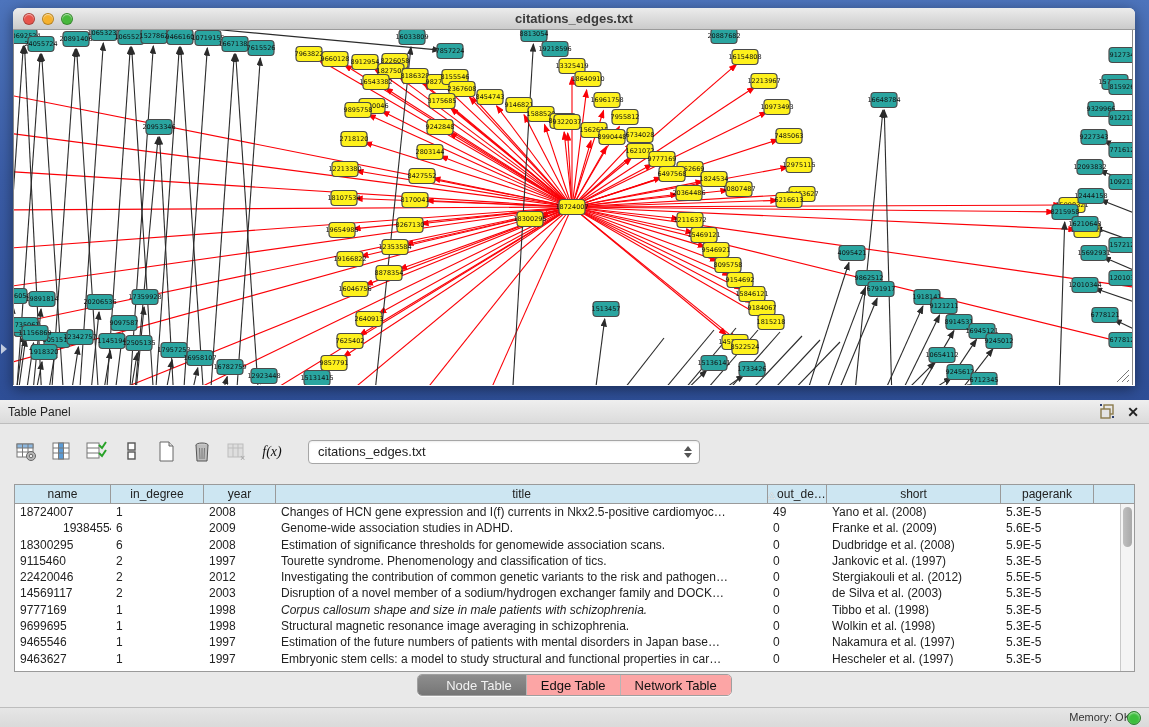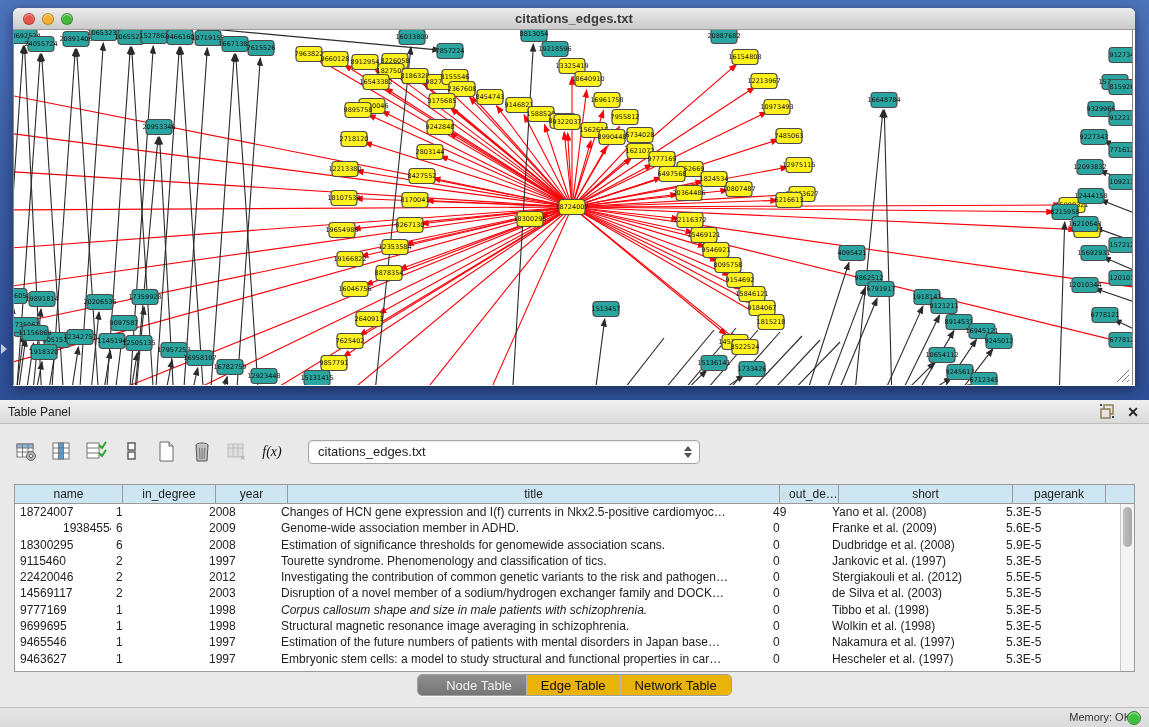--- a/index.html
+++ b/index.html
@@ -66,21 +66,21 @@
   .vscroll { position:absolute; right:0; top:19px; bottom:0; width:14px;
     background:#f4f4f4; border-left:1px solid #c9c9c9; }
   .vthumb { position:absolute; left:2px; top:3px; width:9px; height:40px; border-radius:5px;
     background:linear-gradient(90deg,#bfbfbf,#a9a9a9); }
 
   .tabs { position:absolute; left:0; right:0; top:274px; height:22px;
     display:flex; justify-content:center; }
   .seg { display:flex; border:1px solid #9f9f9f; border-radius:5px; overflow:hidden;
     height:22px; background:#fdfdfd; box-shadow:0 1px 0 rgba(255,255,255,.7); }
   .seg-btn { font-size:13px; padding:0 14px; line-height:21px; color:#111;
-    border-right:1px solid #b5b5b5; background:#eab308; }
+    border-right:1px solid #b5b5b5; background:#fca5a5; }
   .seg-btn:last-child { border-right:none; }
   .seg-btn.sel { background:linear-gradient(180deg,#8e8e8e,#767676); color:#f2f2f2;padding-left:28px; }
 
   .status-bar { position:absolute; left:0; right:0; bottom:0; height:20px;
     background:linear-gradient(180deg,#e6e6e6,#dadada); border-top:1px solid #bdbdbd; }
   .mem { position:absolute; right:18px; top:3px; font-size:11px; color:#333; }
   .mem-dot { position:absolute; right:8px; top:3px; width:14px; height:14px; border-radius:50%;
     border:1px solid #2f7d2f; box-shadow:inset 0 1px 2px rgba(255,255,255,.7); }
 </style>
 </head>
@@ -897,21 +897,21 @@
       <span>citations_edges.txt</span>
       <span class="stepper">
           <span class="up"></span>
           <span class="down"></span>
         </span>
     </div>
   </div>
 
   <div class="table-wrap">
     <div class="thead" id="thead">
-        <div class="th" style="width: 108px;">name</div>
+        <div class="th" style="width: 96px;">name</div>
         <div class="th" style="width: 93px;">in_degree</div>
         <div class="th" style="width: 72px;">year</div>
         <div class="th" style="width: 492px;">title</div>
         <div class="th" style="width: 59px;"><span class="sort">△</span>out_de…</div>
         <div class="th" style="width: 174px;">short</div>
         <div class="th" style="width: 93px;">pagerank</div>
       </div>
     <div class="tbody" id="tbody">
         <div class="tr">
           <div class="td" style="width: 96px;">18724007</div>
@@ -919,21 +919,21 @@
           <div class="td" style="width: 72px;">2008</div>
           <div class="td" style="width: 492px;">Changes of HCN gene expression and I(f) currents in Nkx2.5-positive cardiomyoc…</div>
           <div class="td" style="width: 59px;">49</div>
           <div class="td" style="width: 174px;">Yano et al. (2008)</div>
           <div class="td" style="width: 93px;">5.3E-5</div>
         </div>
         <div class="tr">
           <div class="td" style="width: 96px; padding-left: 48px;">19384554</div>
           <div class="td" style="width: 93px;">6</div>
           <div class="td" style="width: 72px;">2009</div>
-          <div class="td" style="width: 492px;">Genome-wide association member in ADHD.</div>
+          <div class="td" style="width: 492px;">Genome-wide association studies in ADHD.</div>
           <div class="td" style="width: 59px;">0</div>
           <div class="td" style="width: 174px;">Franke et al. (2009)</div>
           <div class="td" style="width: 93px;">5.6E-5</div>
         </div>
         <div class="tr">
           <div class="td" style="width: 96px;">18300295</div>
           <div class="td" style="width: 93px;">6</div>
           <div class="td" style="width: 72px;">2008</div>
           <div class="td" style="width: 492px;">Estimation of significance thresholds for genomewide association scans.</div>
           <div class="td" style="width: 59px;">0</div>

